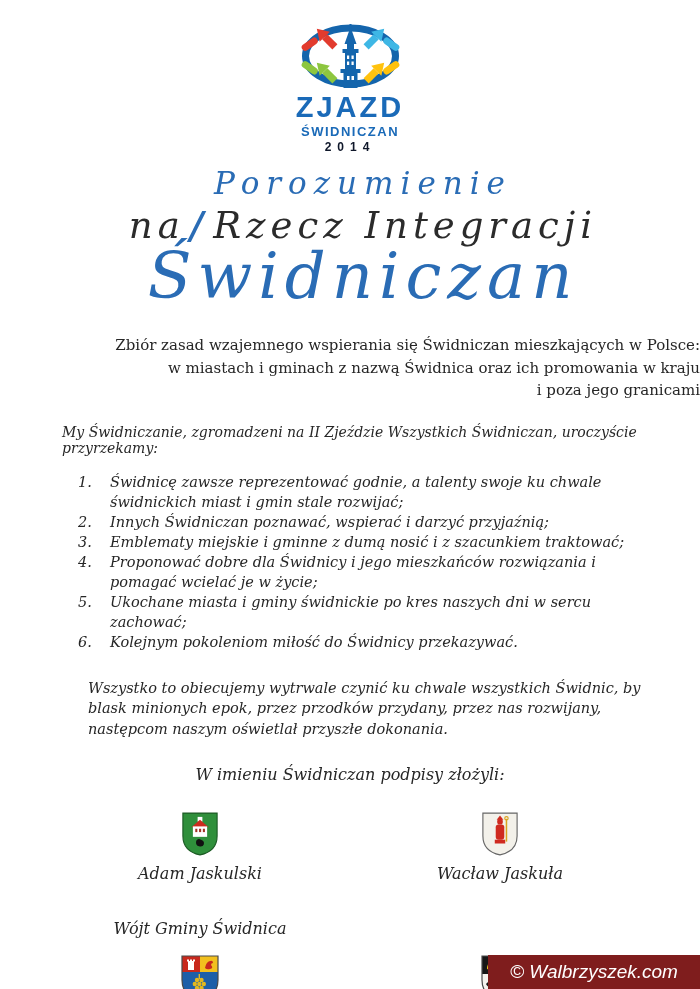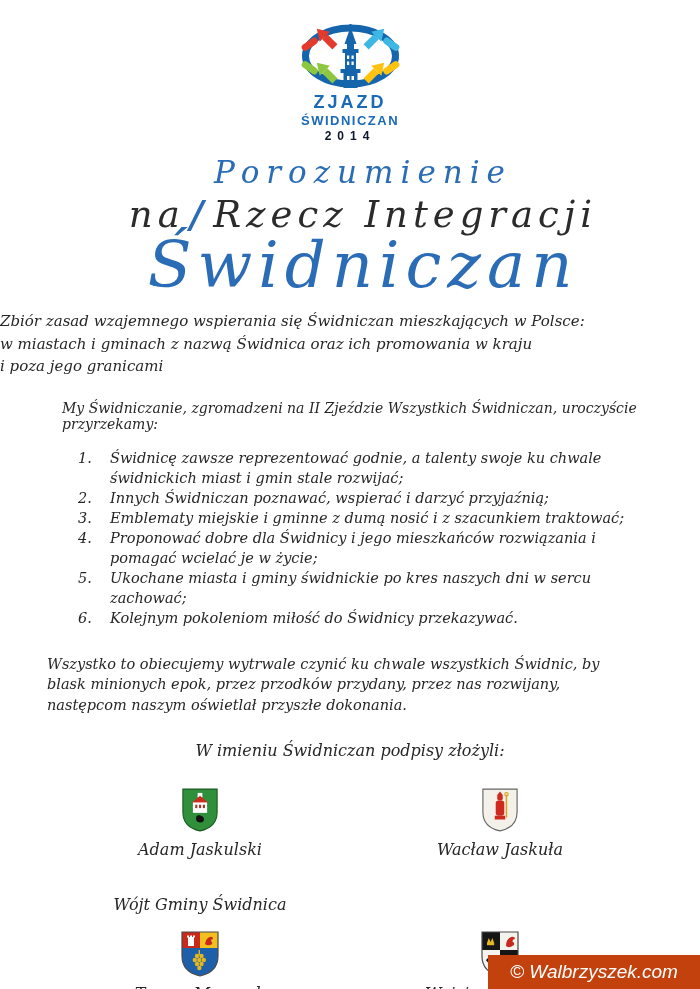--- a/index.html
+++ b/index.html
@@ -4,49 +4,49 @@
 <style>
   html,body { margin:0; padding:0; background:#e8e8e8; }
   .page {
     width:700px; height:989px; margin:0 auto; position:relative;
     background:#ffffff; overflow:hidden;
     font-family:"DejaVu Serif", serif; color:#262626;
   }
   
   .logo-wrap { padding-top:22px; text-align:center; line-height:1; }
   .logo-emblem { display:block; margin:0 auto; }
-  .logo-event  { font-family:"Liberation Sans",sans-serif; font-weight:bold; font-size:18px; color:#1a6ab8; letter-spacing:3px; margin-top:3px; }
+  .logo-event  { font-family:"Liberation Sans",sans-serif; font-weight:bold; font-size:29px; color:#1a6ab8; letter-spacing:3px; margin-top:3px; }
   .logo-group  { font-family:"Liberation Sans",sans-serif; font-weight:bold; font-size:13px; color:#1a6ab8; letter-spacing:1.5px; margin-top:3px; }
   .logo-year   { font-family:"Liberation Sans",sans-serif; font-weight:bold; font-size:12px; color:#0f172a; letter-spacing:6px; margin-top:3px; }
   
   .title-block { text-align:center; font-style:italic; margin-top:12px;padding-left:26px; }
   .title-1 { font-size:31px; color:#2a6cb5; letter-spacing:7px; }
   .title-2 { font-size:37px; color:#2b2b2b; letter-spacing:5px; margin-top:2px; }
   .title-2 .flourish { color:#2a6cb5; padding:0 5px; font-weight:bold; }
   .title-3 { font-size:64px; color:#2a6cb5; letter-spacing:6px; line-height:1.05; margin-top:-4px; }
   
-  .subtitle { text-align:left; font-style:italic; font-size:15px; line-height:1.5; margin-top:11px; }
+  .subtitle { text-align:right; font-size:15px; line-height:1.5; margin-top:24px; }
   .subtitle span { display:block; white-space:nowrap; }
   .intro   { font-style:italic; font-size:14px; margin:22px 58px 0 62px; }
   .pledges { margin:16px 56px 0 62px; padding:0; list-style:none; font-style:italic; font-size:14.5px; line-height:1.38; }
   .pledges li { display:flex; }
   .pledges .num { flex:none; width:48px; padding-left:16px; box-sizing:border-box; }
   .pledges .txt { flex:1; }
-  .closing { font-style:italic; font-size:14.5px; line-height:1.42; margin:26px 58px 0 47px; }
+  .closing { font-style:italic; font-size:14.5px; line-height:1.42; margin:26px 58px 0 88px; }
   .sig-heading { text-align:center; font-style:italic; font-size:16px; margin-top:26px; }
   
   .sig-grid { display:grid; grid-template-columns:1fr 1fr; margin:24px 50px 0; row-gap:14px; }
   .sig-cell { text-align:center; }
   .crest { height:50px; display:flex; justify-content:center; align-items:flex-end; }
   .sig-name  { font-style:italic; font-size:16px; margin-top:6px; }
   .sig-title { font-style:italic; font-size:16px; margin-top:36px; }
   
   .watermark {
     position:absolute; right:0; bottom:0; width:212px; height:34px;
-    background:#c2410c; color:#ffffff;
+    background:#7f1d1d; color:#ffffff;
     font-family:"Liberation Sans",sans-serif; font-style:italic; font-size:19px;
     display:flex; align-items:center; justify-content:center;
   }
 </style>
 </head>
 <body>
 
 <div class="page">
 
   <div class="logo-wrap">

